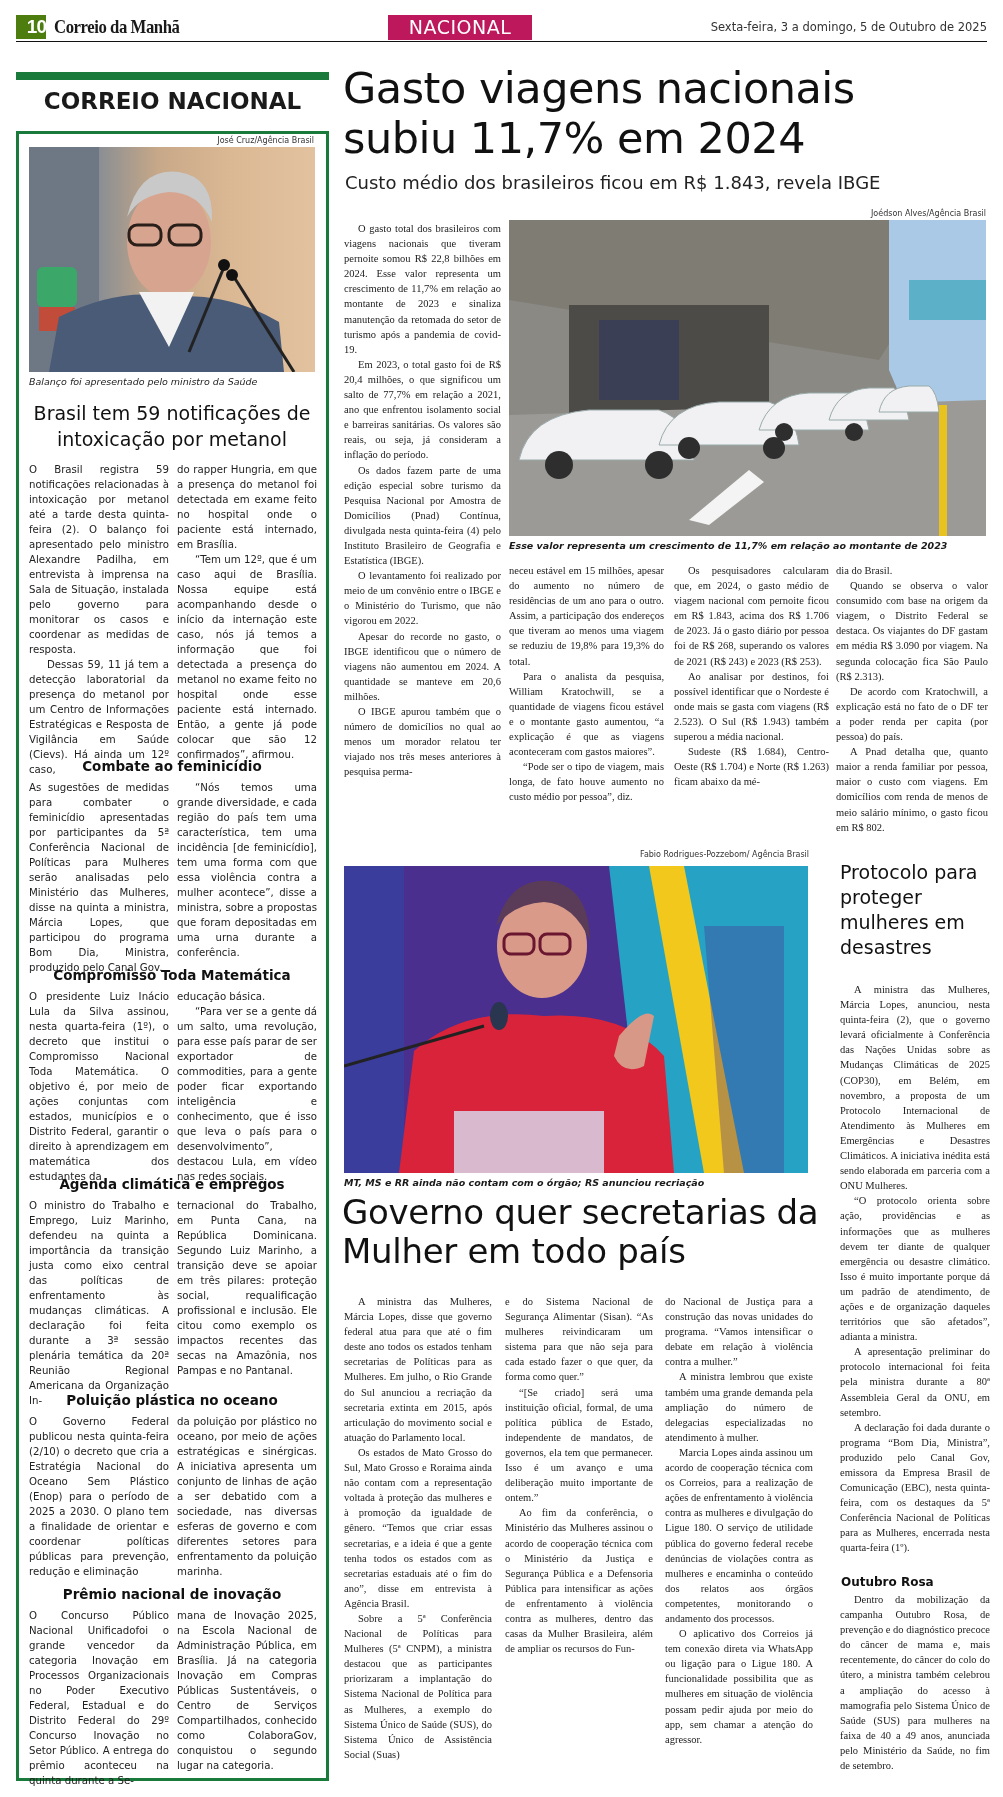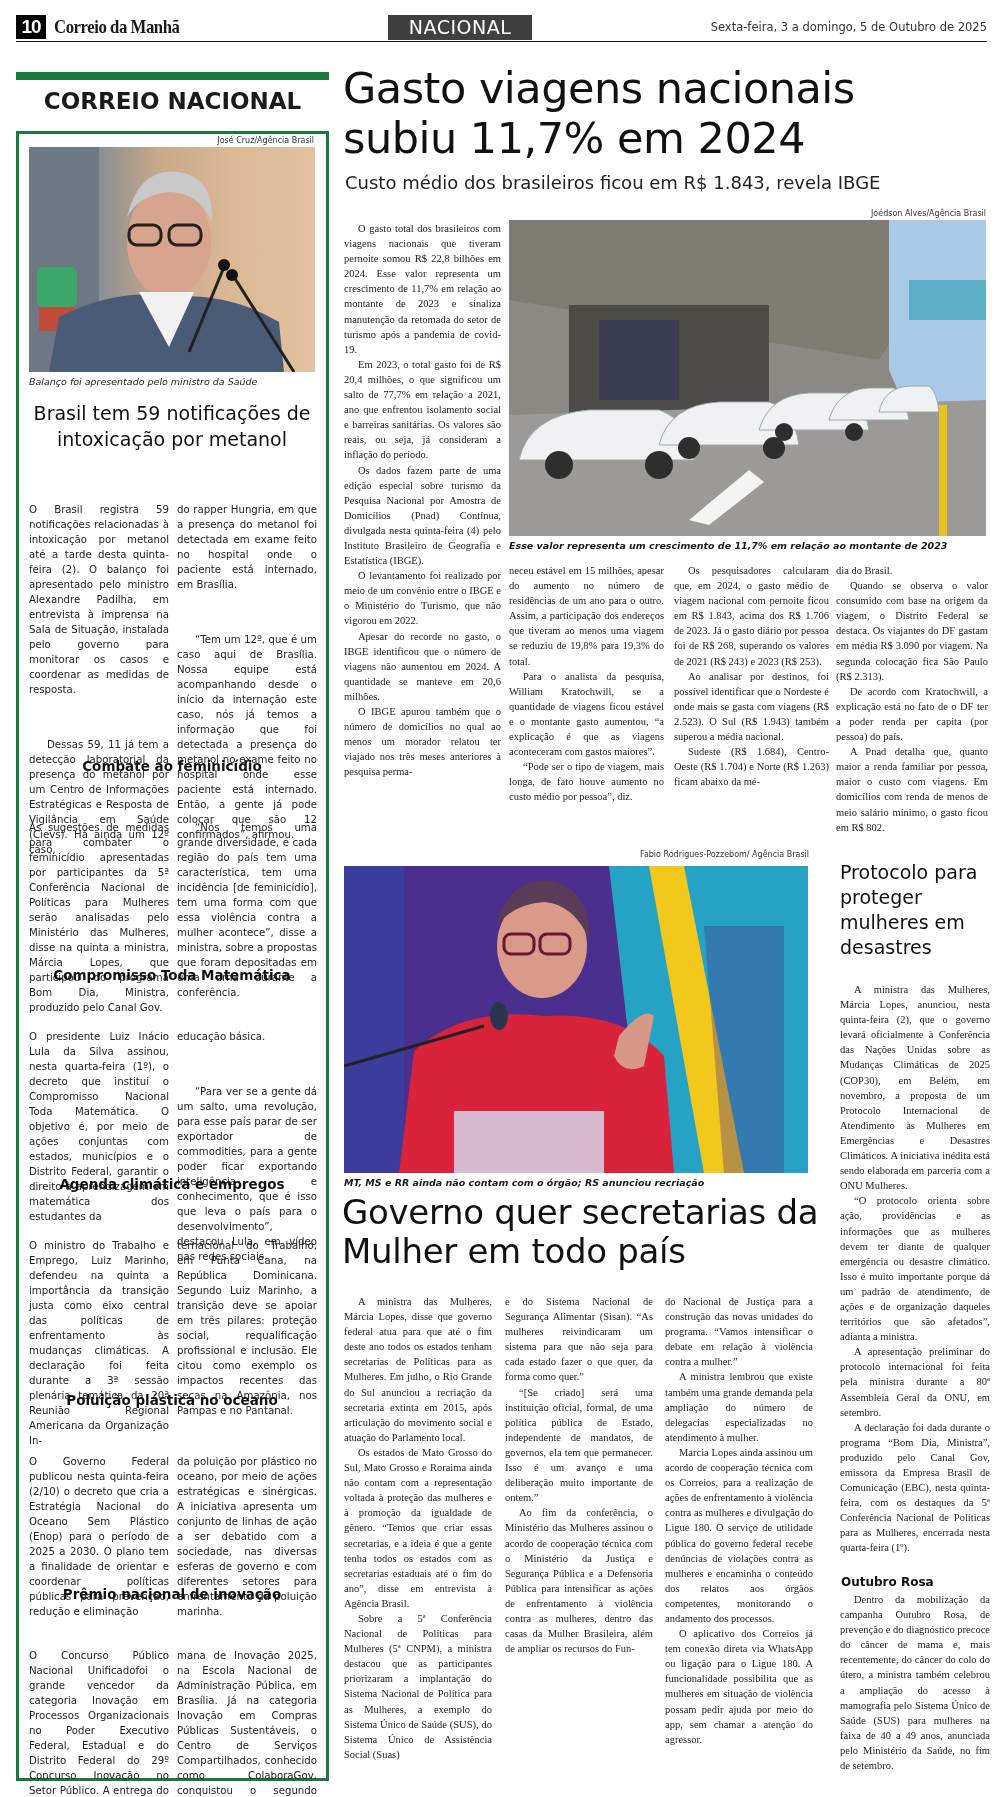--- a/index.html
+++ b/index.html
@@ -1,38 +1,38 @@
 <!DOCTYPE html>
 <html><head>
 <meta charset="utf-8">
 <style>
   * { box-sizing: border-box; margin: 0; padding: 0; }
   html, body { width: 1003px; height: 1797px; background: #fff; overflow: hidden; }
   body { position: relative; color: #1a1a1a; font-family: "Liberation Serif", serif; }
 
   
   #page-header { position: absolute; left: 16px; top: 14px; width: 971px; height: 28px; border-bottom: 1.5px solid #111; }
-  #page-number { position: absolute; left: 0; top: 1px; width: 30px; height: 24px; background: #000000; color: #fff; font: bold 19px "Liberation Sans", sans-serif; text-align: center; line-height: 24px; letter-spacing: -1px; }
+  #page-number { position: absolute; left: 0; top: 1px; width: 30px; height: 24px; background: #4d7c0f; color: #fff; font: bold 19px "Liberation Sans", sans-serif; text-align: right; line-height: 24px; letter-spacing: -1px; }
   #masthead { position: absolute; left: 38px; top: 2px; font: bold 19px "Liberation Serif", serif; letter-spacing: -0.5px; transform: scaleX(0.88); transform-origin: left; }
-  #section-label { position: absolute; left: 372px; top: 1px; width: 144px; height: 25px; background: #404040; color: #fff; font: 19px "DejaVu Sans", sans-serif; text-align: center; line-height: 25px; letter-spacing: 0.5px; }
+  #section-label { position: absolute; left: 372px; top: 1px; width: 144px; height: 25px; background: #be185d; color: #fff; font: 19px "DejaVu Sans", sans-serif; text-align: center; line-height: 25px; letter-spacing: 0.5px; }
   #edition-date { position: absolute; right: 0; top: 6px; font: 11.5px "DejaVu Sans", sans-serif; color: #333; }
 
   
   #sidebar-topbar { position: absolute; left: 16px; top: 72px; width: 313px; height: 8px; background: #1a7a3c; }
   #sidebar-title { position: absolute; left: 16px; top: 88px; width: 313px; text-align: center; font: bold 23px "DejaVu Sans", sans-serif; letter-spacing: 0px; }
   #sidebar-box { position: absolute; left: 16px; top: 131px; width: 313px; height: 1650px; border: 3px solid #1a7a3c; }
   .credit { font: 8px "DejaVu Sans", sans-serif; color: #333; text-align: right; }
   #sb-credit { position: absolute; left: 28px; top: 136px; width: 286px; }
   #sb-photo { position: absolute; left: 29px; top: 147px; width: 286px; height: 225px; overflow: hidden; background: linear-gradient(90deg, #5a6a7a 0%, #8b8f93 25%, #c7a888 45%, #dbb894 70%, #e2c29f 100%); }
   .caption { font: italic 9.5px "DejaVu Sans", sans-serif; color: #222; }
   #sb-caption { position: absolute; left: 29px; top: 376px; }
   #sb-headline { position: absolute; left: 26px; top: 400px; width: 292px; text-align: center; font: 19px/26px "DejaVu Sans", sans-serif; color: #111; }
   .sb-cols { position: absolute; left: 29px; width: 288px; display: flex; gap: 8px; }
   .sb-col { width: 140px; font: 10.2px/15px "DejaVu Sans", sans-serif; color: #222; text-align: justify; hyphens: manual; }
-  .sb-col p { text-indent: 0; margin-top: 40px; }
+  .sb-col p { text-indent: 0; }
   .sb-col p + p { text-indent: 18px; }
   .sb-sub { position: absolute; left: 26px; width: 292px; text-align: center; font: bold 13.5px "DejaVu Sans", sans-serif; color: #111; }
 
   
   #main-headline { position: absolute; left: 343px; top: 63px; width: 620px; font: 43px/50px "DejaVu Sans", sans-serif; letter-spacing: -0.5px; color: #111; }
   #main-subhead { position: absolute; left: 345px; top: 172px; font: 18px "DejaVu Sans", sans-serif; color: #222; }
   #main-credit { position: absolute; left: 510px; top: 209px; width: 476px; }
   #main-photo { position: absolute; left: 509px; top: 220px; width: 477px; height: 316px; overflow: hidden; background: linear-gradient(180deg, #7d7a74 0%, #6a6862 38%, #8f8e8a 55%, #a3a29e 100%); }
   #main-caption { position: absolute; left: 509px; top: 540px; font: italic bold 9.5px "DejaVu Sans", sans-serif; }
 

